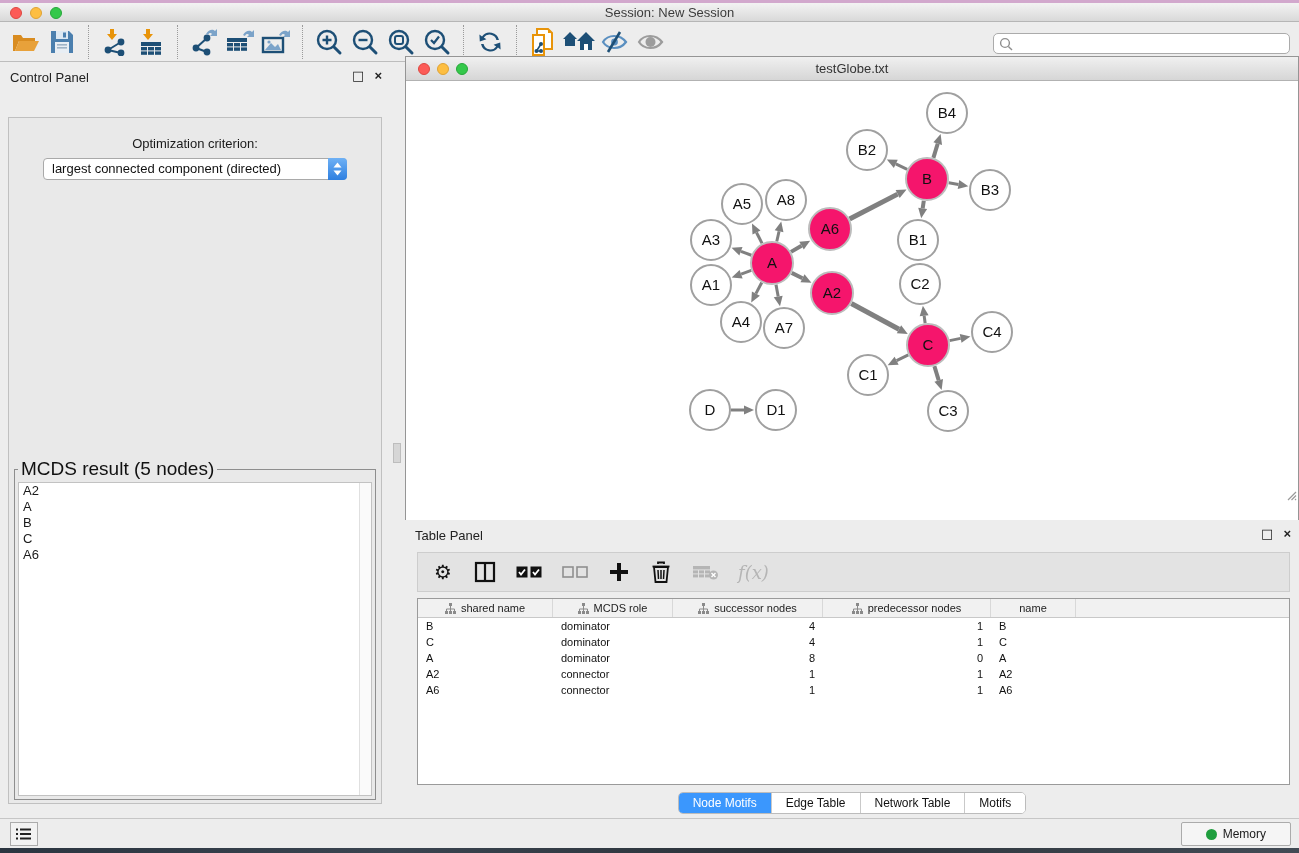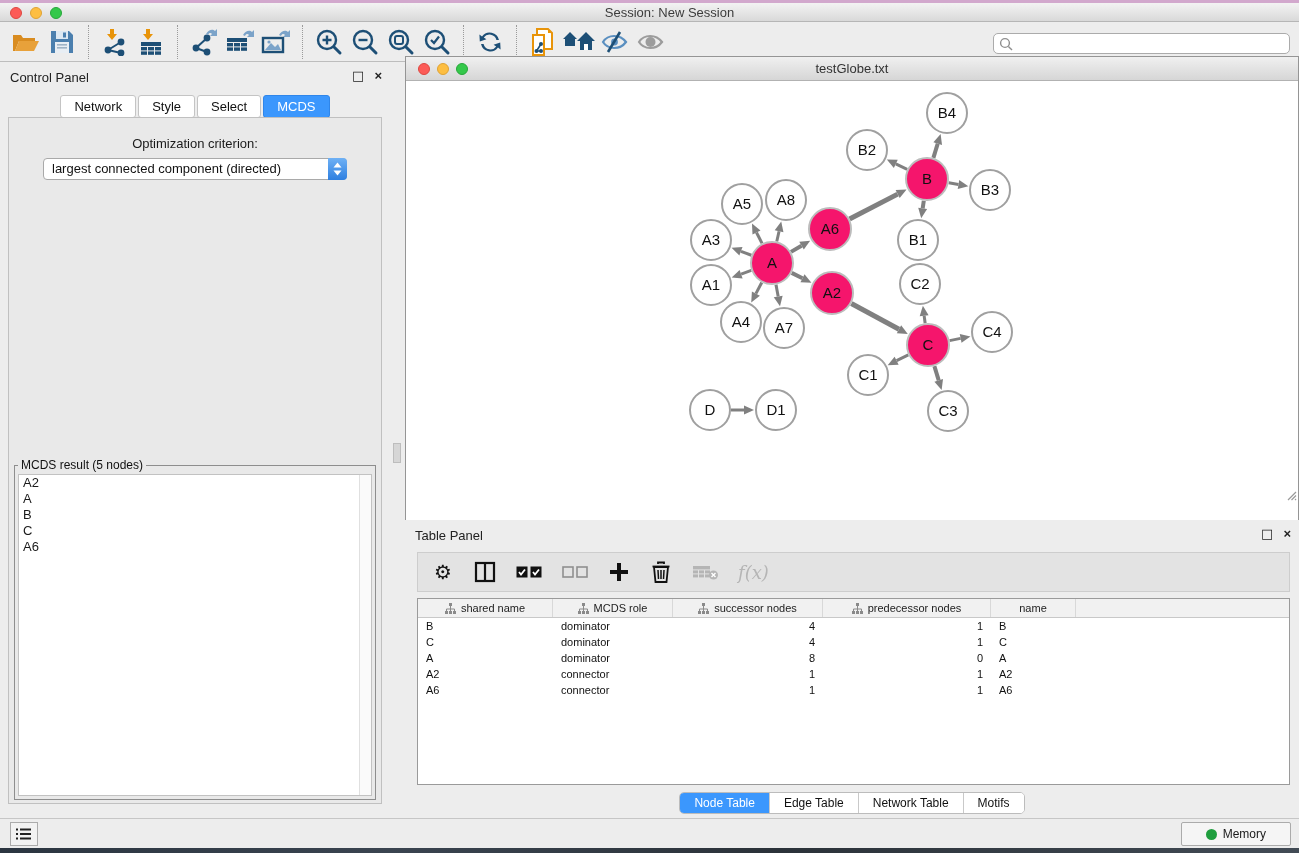--- a/index.html
+++ b/index.html
@@ -42,21 +42,21 @@
   .dropdown { position:absolute; left:34px; right:34px; top:40px; height:22px; background:#fff;
               border:1px solid #a9a9a9; border-radius:4px; font-size:13px; line-height:20px;
               padding-left:8px; color:#111; }
   .dd-stepper { position:absolute; right:-1px; top:-1px; width:19px; height:22px; border-radius:0 4px 4px 0;
                 background:linear-gradient(#6fb1f5,#2e7fe0); display:flex; flex-direction:column;
                 align-items:center; justify-content:center; gap:2px; }
   .btn-row { position:absolute; left:0; width:100%; top:73px; display:flex; justify-content:center; gap:14px; }
   .btn { background:#fff; border:1px solid #bdbdbd; border-radius:4px; font-size:13px; padding:3px 16px; color:#111; }
   fieldset.mcds { position:absolute; left:5px; right:5px; top:340px; bottom:3px;
                   border:1px solid #8e8e8e; background:transparent; }
-  fieldset.mcds legend { font-size:12px; padding:0 3px; margin-left:3px; color:#111; }
+  fieldset.mcds legend { font-size:19px; padding:0 3px; margin-left:3px; color:#111; }
   .mcds-list { position:absolute; left:3px; right:3px; top:2px; bottom:3px; background:#fff;
                border:1px solid #c2c2c2; font-size:13px; overflow:hidden; }
   .mcds-list .item { line-height:16px; padding-left:4px; }
   .mcds-scroll { position:absolute; right:0; top:0; bottom:0; width:12px; background:#fafafa; border-left:1px solid #e0e0e0; }
 
   
   .v-divider { position:absolute; left:390px; top:62px; width:15px; height:756px; background:#ededed; }
   .v-grip { position:absolute; left:3px; top:381px; width:8px; height:20px; background:#d6d6d6; border:1px solid #bdbdbd; }
   .h-divider { position:absolute; left:405px; top:510px; width:894px; height:10px; background:#ededed; }
   .h-grip { position:absolute; left:440px; top:2px; width:18px; height:6px; background:#d6d6d6; border:1px solid #bdbdbd; }
@@ -265,26 +265,20 @@
     <input type="text" value="" style="">
   </div>
 </div>
 
 <div class="control-panel">
   <div class="panel-title">Control Panel</div>
   <div class="panel-ctrls">
     <span style="font-family:'DejaVu Sans',sans-serif;">□</span>
     <span>×</span>
   </div>
-  <div class="cp-tabs" id="cp-tabs">
-      <div class="tab">Network</div>
-      <div class="tab">Style</div>
-      <div class="tab">Select</div>
-      <div class="tab active">MCDS</div>
-    </div>
   <div class="cp-body">
     <div class="opt-label">Optimization criterion:</div>
     <div class="dropdown">
       <span>largest connected component (directed)</span>
       <span class="dd-stepper">
         <svg width="9" height="6" viewBox="0 0 9 6">
             <path d="M0.5 5.5 L4.5 0.5 L8.5 5.5 Z" fill="#fff"></path>
           </svg>
         <svg width="9" height="6" viewBox="0 0 9 6">
             <path d="M0.5 0.5 L4.5 5.5 L8.5 0.5 Z" fill="#fff"></path>
@@ -596,21 +590,21 @@
           <div class="td" style="width: 120px;">connector</div>
           <div class="td num" style="width: 150px;">1</div>
           <div class="td num" style="width: 168px;">1</div>
           <div class="td" style="width: 85px;">A6</div>
         </div>
       </div>
   </div>
 
   <div class="tp-tabs">
     <div class="seg" id="table-tabs">
-        <div class="stab active">Node Table</div>
+        <div class="stab active">Node Motifs</div>
         <div class="stab">Edge Table</div>
         <div class="stab">Network Table</div>
         <div class="stab">Motifs</div>
       </div>
   </div>
 </div>
 
 <div class="statusbar">
   <div class="sb-left-btn">
     <svg width="16" height="14" viewBox="0 0 16 14">

